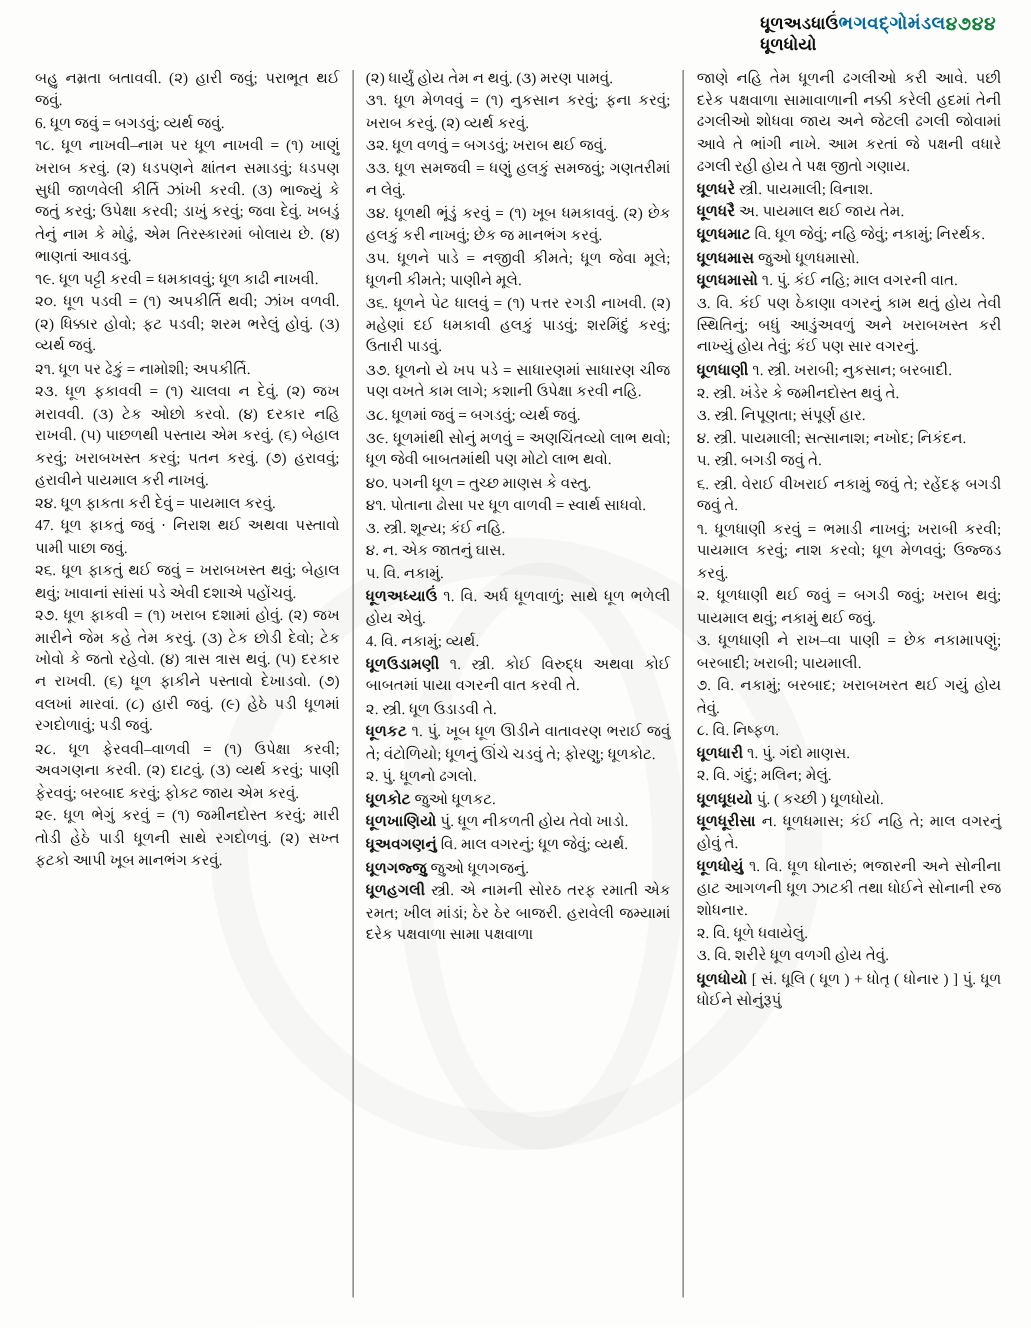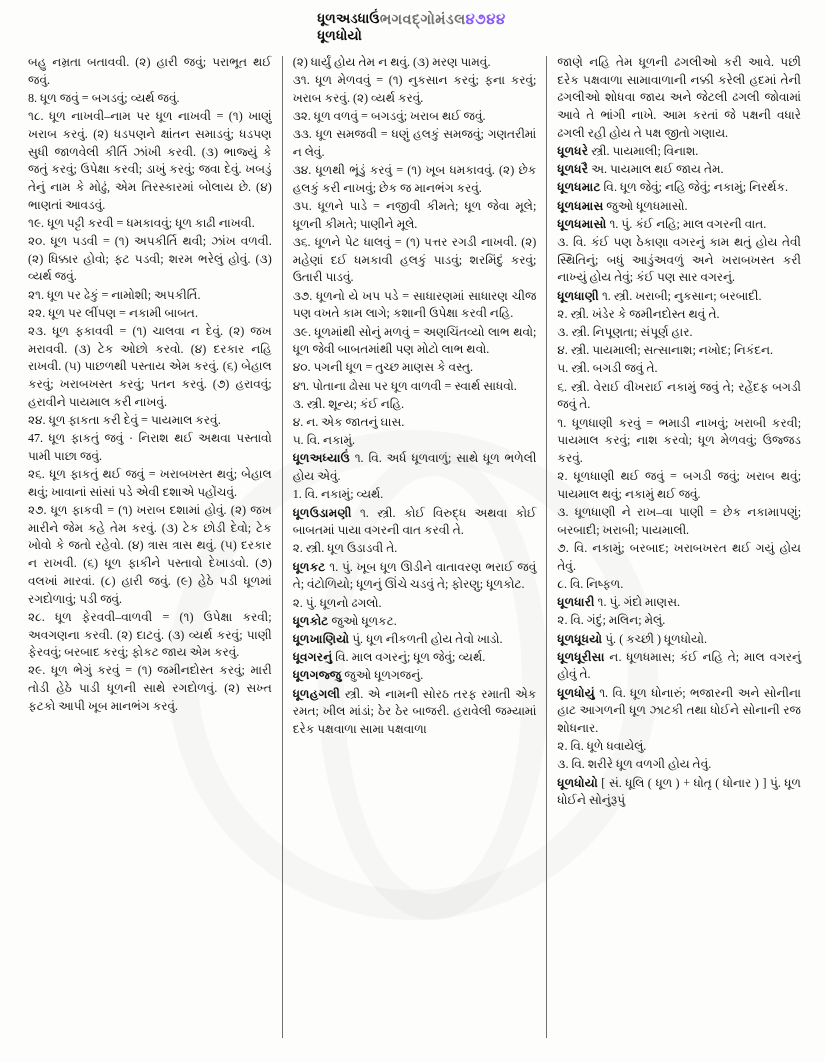--- a/index.html
+++ b/index.html
@@ -42,45 +42,45 @@
     height: 470px;
     border-radius: 50%;
     border: 26px solid rgba(120,130,125,0.05);
     box-sizing: border-box;
   }
   #page-header {
     position: relative;
     z-index: 2;
     display: flex;
     align-items: flex-start;
-    justify-content: center;
+    justify-content: flex-end;
     padding: 10px 22px 0 26px;
     height: 48px;
     box-sizing: border-box;
   }
   .hdr-left {
     font-weight: bold;
     font-size: 13.5px;
     line-height: 1.28;
     letter-spacing: 0.1px;
     white-space: pre-line;
     color: #0d0d0d;
   }
   .hdr-center {
     font-weight: bold;
     font-size: 14.5px;
     letter-spacing: 0.4px;
-    color: #737373;
+    color: #0369a1;
     margin-top: 1px;
   }
   .hdr-right {
     font-weight: bold;
     font-size: 15px;
     letter-spacing: 0.5px;
-    color: #8b5cf6;
+    color: #15803d;
     margin-top: 1px;
     padding-right: 6px;
   }
   #columns {
     position: relative;
     z-index: 2;
     display: flex;
     align-items: stretch;
     padding: 6px 14px 10px 18px;
     height: 1006px;
@@ -123,59 +123,59 @@
   <div id="page-header">
     <div class="hdr-left">ધૂળઅડધાઉં
 ધૂળધોયો</div>
     <div class="hdr-center">ભગવદ્‌ગોમંડલ</div>
     <div class="hdr-right">૪૭૪૪</div>
   </div>
 
   <div id="columns">
     <div class="column" id="col1">
         <p class="entry">બહુ નમ્રતા બતાવવી. (૨) હારી જવું; પરાભૂત થઈ જવું.</p>
-        <p class="entry">8. ધૂળ જવું = બગડવું; વ્યર્થ જવું.</p>
+        <p class="entry">6. ધૂળ જવું = બગડવું; વ્યર્થ જવું.</p>
         <p class="entry">૧૮. ધૂળ નાખવી–નામ પર ધૂળ નાખવી = (૧) ખાણું ખરાબ કરવું. (૨) ધડપણને ક્ષાંતન સમાડવું; ધડપણ સુધી જાળવેલી કીર્તિ ઝાંખી કરવી. (૩) ભાજ્યું કે જતું કરવું; ઉપેક્ષા કરવી; ડાખું કરવું; જવા દેવું. ખબડું તેનું નામ કે મોઢું, એમ તિરસ્કારમાં બોલાય છે. (૪) ભાણતાં આવડવું.</p>
         <p class="entry">૧૯. ધૂળ પટ્ટી કરવી = ધમકાવવું; ધૂળ કાઢી નાખવી.</p>
         <p class="entry">૨૦. ધૂળ પડવી = (૧) અપકીર્તિ થવી; ઝાંખ વળવી. (૨) ધિક્કાર હોવો; ફટ પડવી; શરમ ભરેલું હોવું. (૩) વ્યર્થ જવું.</p>
         <p class="entry">૨૧. ધૂળ પર ઢેકું = નામોશી; અપકીર્તિ.</p>
-        <p class="entry">૨૨. ધૂળ પર લીંપણ = નકામી બાબત.</p>
         <p class="entry">૨૩. ધૂળ ફકાવવી = (૧) ચાલવા ન દેવું. (૨) જખ મરાવવી. (૩) ટેક ઓછો કરવો. (૪) દરકાર નહિ રાખવી. (૫) પાછળથી પસ્તાય એમ કરવું. (૬) બેહાલ કરવું; ખરાબખસ્ત કરવું; પતન કરવું. (૭) હરાવવું; હરાવીને પાયમાલ કરી નાખવું.</p>
         <p class="entry">૨૪. ધૂળ ફાકતા કરી દેવું = પાયમાલ કરવું.</p>
         <p class="entry">47. ધૂળ ફાકતું જવું ‌· નિરાશ થઈ અથવા પસ્તાવો પામી પાછા જવું.</p>
         <p class="entry">૨૬. ધૂળ ફાકતું થઈ જવું = ખરાબખસ્ત થવું; બેહાલ થવું; ખાવાનાં સાંસાં પડે એવી દશાએ પહોંચવું.</p>
         <p class="entry">૨૭. ધૂળ ફાકવી = (૧) ખરાબ દશામાં હોવું. (૨) જખ મારીને જેમ કહે તેમ કરવું. (૩) ટેક છોડી દેવો; ટેક ખોવો કે જતો રહેવો. (૪) ત્રાસ ત્રાસ થવું. (૫) દરકાર ન રાખવી. (૬) ધૂળ ફાકીને પસ્તાવો દેખાડવો. (૭) વલખાં મારવાં. (૮) હારી જવું. (૯) હેઠે પડી ધૂળમાં રગદોળાવું; પડી જવું.</p>
         <p class="entry">૨૮. ધૂળ ફેરવવી–વાળવી = (૧) ઉપેક્ષા કરવી; અવગણના કરવી. (૨) દાટવું. (૩) વ્યર્થ કરવું; પાણી ફેરવવું; બરબાદ કરવું; ફોકટ જાય એમ કરવું.</p>
         <p class="entry">૨૯. ધૂળ ભેગું કરવું = (૧) જમીનદોસ્ત કરવું; મારી તોડી હેઠે પાડી ધૂળની સાથે રગદોળવું. (૨) સખ્ત ફટકો આપી ખૂબ માનભંગ કરવું.</p>
       </div>
     <div class="col-rule"></div>
     <div class="column" id="col2">
         <p class="entry">(૨) ધાર્યું હોય તેમ ન થવું. (૩) મરણ પામવું.</p>
         <p class="entry">૩૧. ધૂળ મેળવવું = (૧) નુકસાન કરવું; ફના કરવું; ખરાબ કરવું. (૨) વ્યર્થ કરવું.</p>
         <p class="entry">૩૨. ધૂળ વળવું = બગડવું; ખરાબ થઈ જવું.</p>
         <p class="entry">૩૩. ધૂળ સમજવી = ધણું હલકું સમજવું; ગણતરીમાં ન લેવું.</p>
         <p class="entry">૩૪. ધૂળથી ભૂંડું કરવું = (૧) ખૂબ ધમકાવવું. (૨) છેક હલકું કરી નાખવું; છેક જ માનભંગ કરવું.</p>
         <p class="entry">૩૫. ધૂળને પાડે = નજીવી કીમતે; ધૂળ જેવા મૂલે; ધૂળની કીમતે; પાણીને મૂલે.</p>
         <p class="entry">૩૬. ધૂળને પેટ ધાલવું = (૧) પત્તર રગડી નાખવી. (૨) મહેણાં દઈ ધમકાવી હલકું પાડવું; શરમિંદું કરવું; ઉતારી પાડવું.</p>
         <p class="entry">૩૭. ધૂળનો યે ખપ પડે = સાધારણમાં સાધારણ ચીજ પણ વખતે કામ લાગે; કશાની ઉપેક્ષા કરવી નહિ.</p>
+        <p class="entry">૩૮. ધૂળમાં જવું = બગડવું; વ્યર્થ જવું.</p>
         <p class="entry">૩૯. ધૂળમાંથી સોનું મળવું = અણચિંતવ્યો લાભ થવો; ધૂળ જેવી બાબતમાંથી પણ મોટો લાભ થવો.</p>
         <p class="entry">૪૦. પગની ધૂળ = તુચ્છ માણસ કે વસ્તુ.</p>
         <p class="entry">૪૧. પોતાના ઢોસા પર ધૂળ વાળવી = સ્વાર્થ સાધવો.</p>
         <p class="entry">૩. સ્ત્રી. શૂન્ય; કંઈ નહિ.</p>
         <p class="entry">૪. ન. એક જાતનું ઘાસ.</p>
         <p class="entry">૫. વિ. નકામું.</p>
         <p class="entry"><span class="hw">ધૂળઅધ્યાઉં</span> ૧. વિ. અર્ધ ધૂળવાળું; સાથે ધૂળ ભળેલી હોય એવું.</p>
-        <p class="entry">1. વિ. નકામું; વ્યર્થ.</p>
+        <p class="entry">4. વિ. નકામું; વ્યર્થ.</p>
         <p class="entry"><span class="hw">ધૂળઉડામણી</span> ૧. સ્ત્રી. કોઈ વિરુદ્ધ અથવા કોઈ બાબતમાં પાયા વગરની વાત કરવી તે.</p>
         <p class="entry">૨. સ્ત્રી. ધૂળ ઉડાડવી તે.</p>
         <p class="entry"><span class="hw">ધૂળકટ</span> ૧. પું. ખૂબ ધૂળ ઊડીને વાતાવરણ ભરાઈ જવું તે; વંટોળિયો; ધૂળનું ઊંચે ચડવું તે; ફોરણુ; ધૂળકોટ.</p>
         <p class="entry">૨. પું. ધૂળનો ઢગલો.</p>
         <p class="entry"><span class="hw">ધૂળકોટ</span> જુઓ ધૂળકટ.</p>
         <p class="entry"><span class="hw">ધૂળખાણિયો</span> પું. ધૂળ નીકળતી હોય તેવો ખાડો.</p>
-        <p class="entry"><span class="hw">ધૂવગરનું</span> વિ. માલ વગરનું; ધૂળ જેવું; વ્યર્થ.</p>
+        <p class="entry"><span class="hw">ધૂઅવગણનું</span> વિ. માલ વગરનું; ધૂળ જેવું; વ્યર્થ.</p>
         <p class="entry"><span class="hw">ધૂળગજ્જુ</span> જુઓ ધૂળગજનું.</p>
         <p class="entry"><span class="hw">ધૂળહગલી</span> સ્ત્રી. એ નામની સોરઠ તરફ રમાતી એક રમત; ખીલ માંડાં; ઠેર ઠેર બાજરી. હરાવેલી જમ્યામાં દરેક પક્ષવાળા સામા પક્ષવાળા</p>
       </div>
     <div class="col-rule"></div>
     <div class="column" id="col3">
         <p class="entry">જાણે નહિ તેમ ધૂળની ઢગલીઓ કરી આવે. પછી દરેક પક્ષવાળા સામાવાળાની નક્કી કરેલી હદમાં તેની ઢગલીઓ શોધવા જાય અને જેટલી ઢગલી જોવામાં આવે તે ભાંગી નાખે. આમ કરતાં જે પક્ષની વધારે ઢગલી રહી હોય તે પક્ષ જીતો ગણાય.</p>
         <p class="entry"><span class="hw">ધૂળધરે</span> સ્ત્રી. પાયમાલી; વિનાશ.</p>
         <p class="entry"><span class="hw">ધૂળધરૈ</span> અ. પાયમાલ થઈ જાય તેમ.</p>
         <p class="entry"><span class="hw">ધૂળધમાટ</span> વિ. ધૂળ જેવું; નહિ જેવું; નકામું; નિરર્થક.</p>
         <p class="entry"><span class="hw">ધૂળધમાસ</span> જુઓ ધૂળધમાસો.</p>

